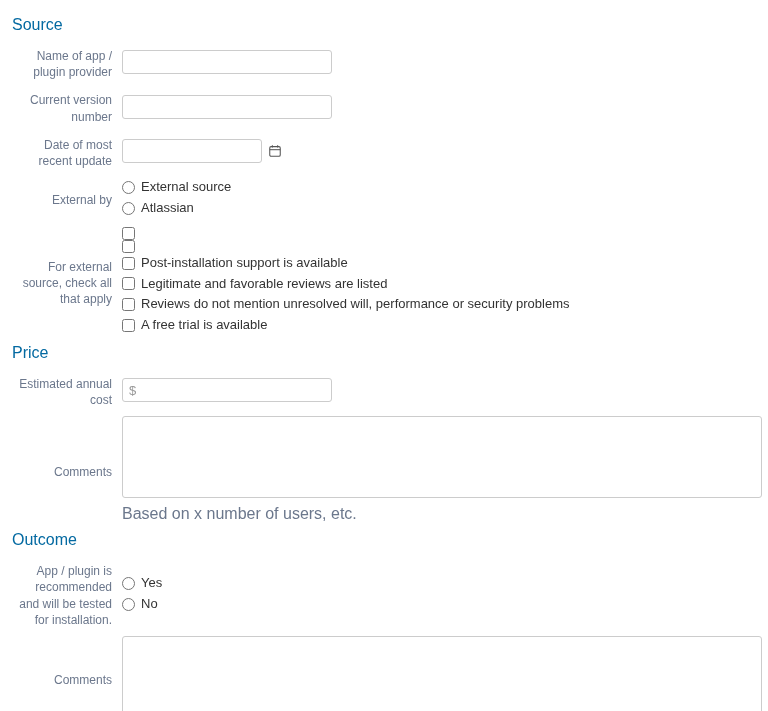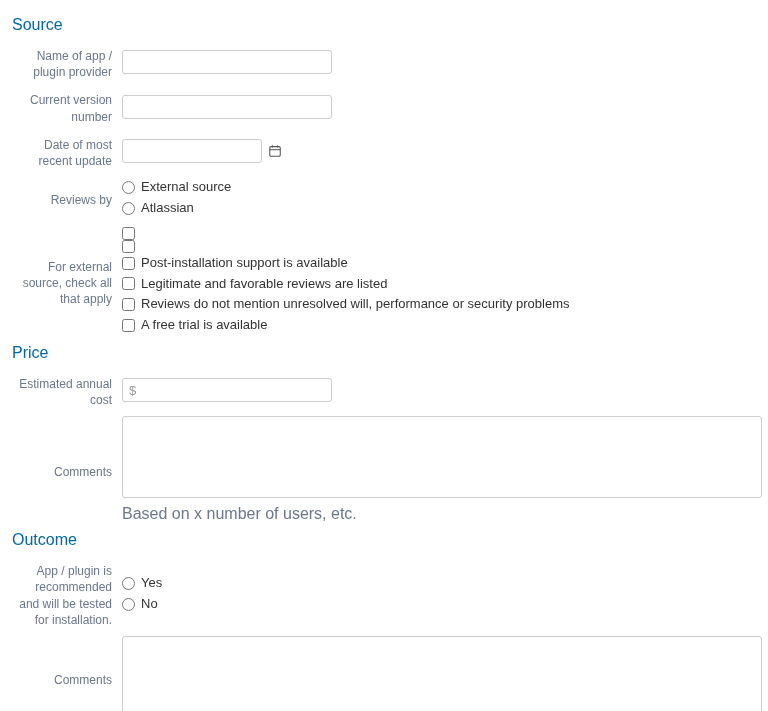--- a/index.html
+++ b/index.html
@@ -99,21 +99,21 @@
     <input type="text" class="text date" style=""><span class="cal-icon"><svg width="14" height="14" viewBox="0 0 16 16" fill="none" stroke="currentColor" stroke-width="1.2">
           <rect x="2" y="3" width="12" height="11" rx="1.5"></rect>
           <line x1="2" y1="6.5" x2="14" y2="6.5"></line>
           <line x1="5" y1="1.5" x2="5" y2="4"></line>
           <line x1="11" y1="1.5" x2="11" y2="4"></line>
         </svg></span>
   </div>
 </div>
 
 <div class="row">
-  <div class="label-col">Reviews by</div>
+  <div class="label-col">External by</div>
   <div class="field-col">
     <label class="opt">
         <input type="radio" name="createdby" style="">
         <span>External source</span>
       </label>
     <label class="opt">
         <input type="radio" name="createdby" style="">
         <span>Atlassian</span>
       </label>
   </div>

